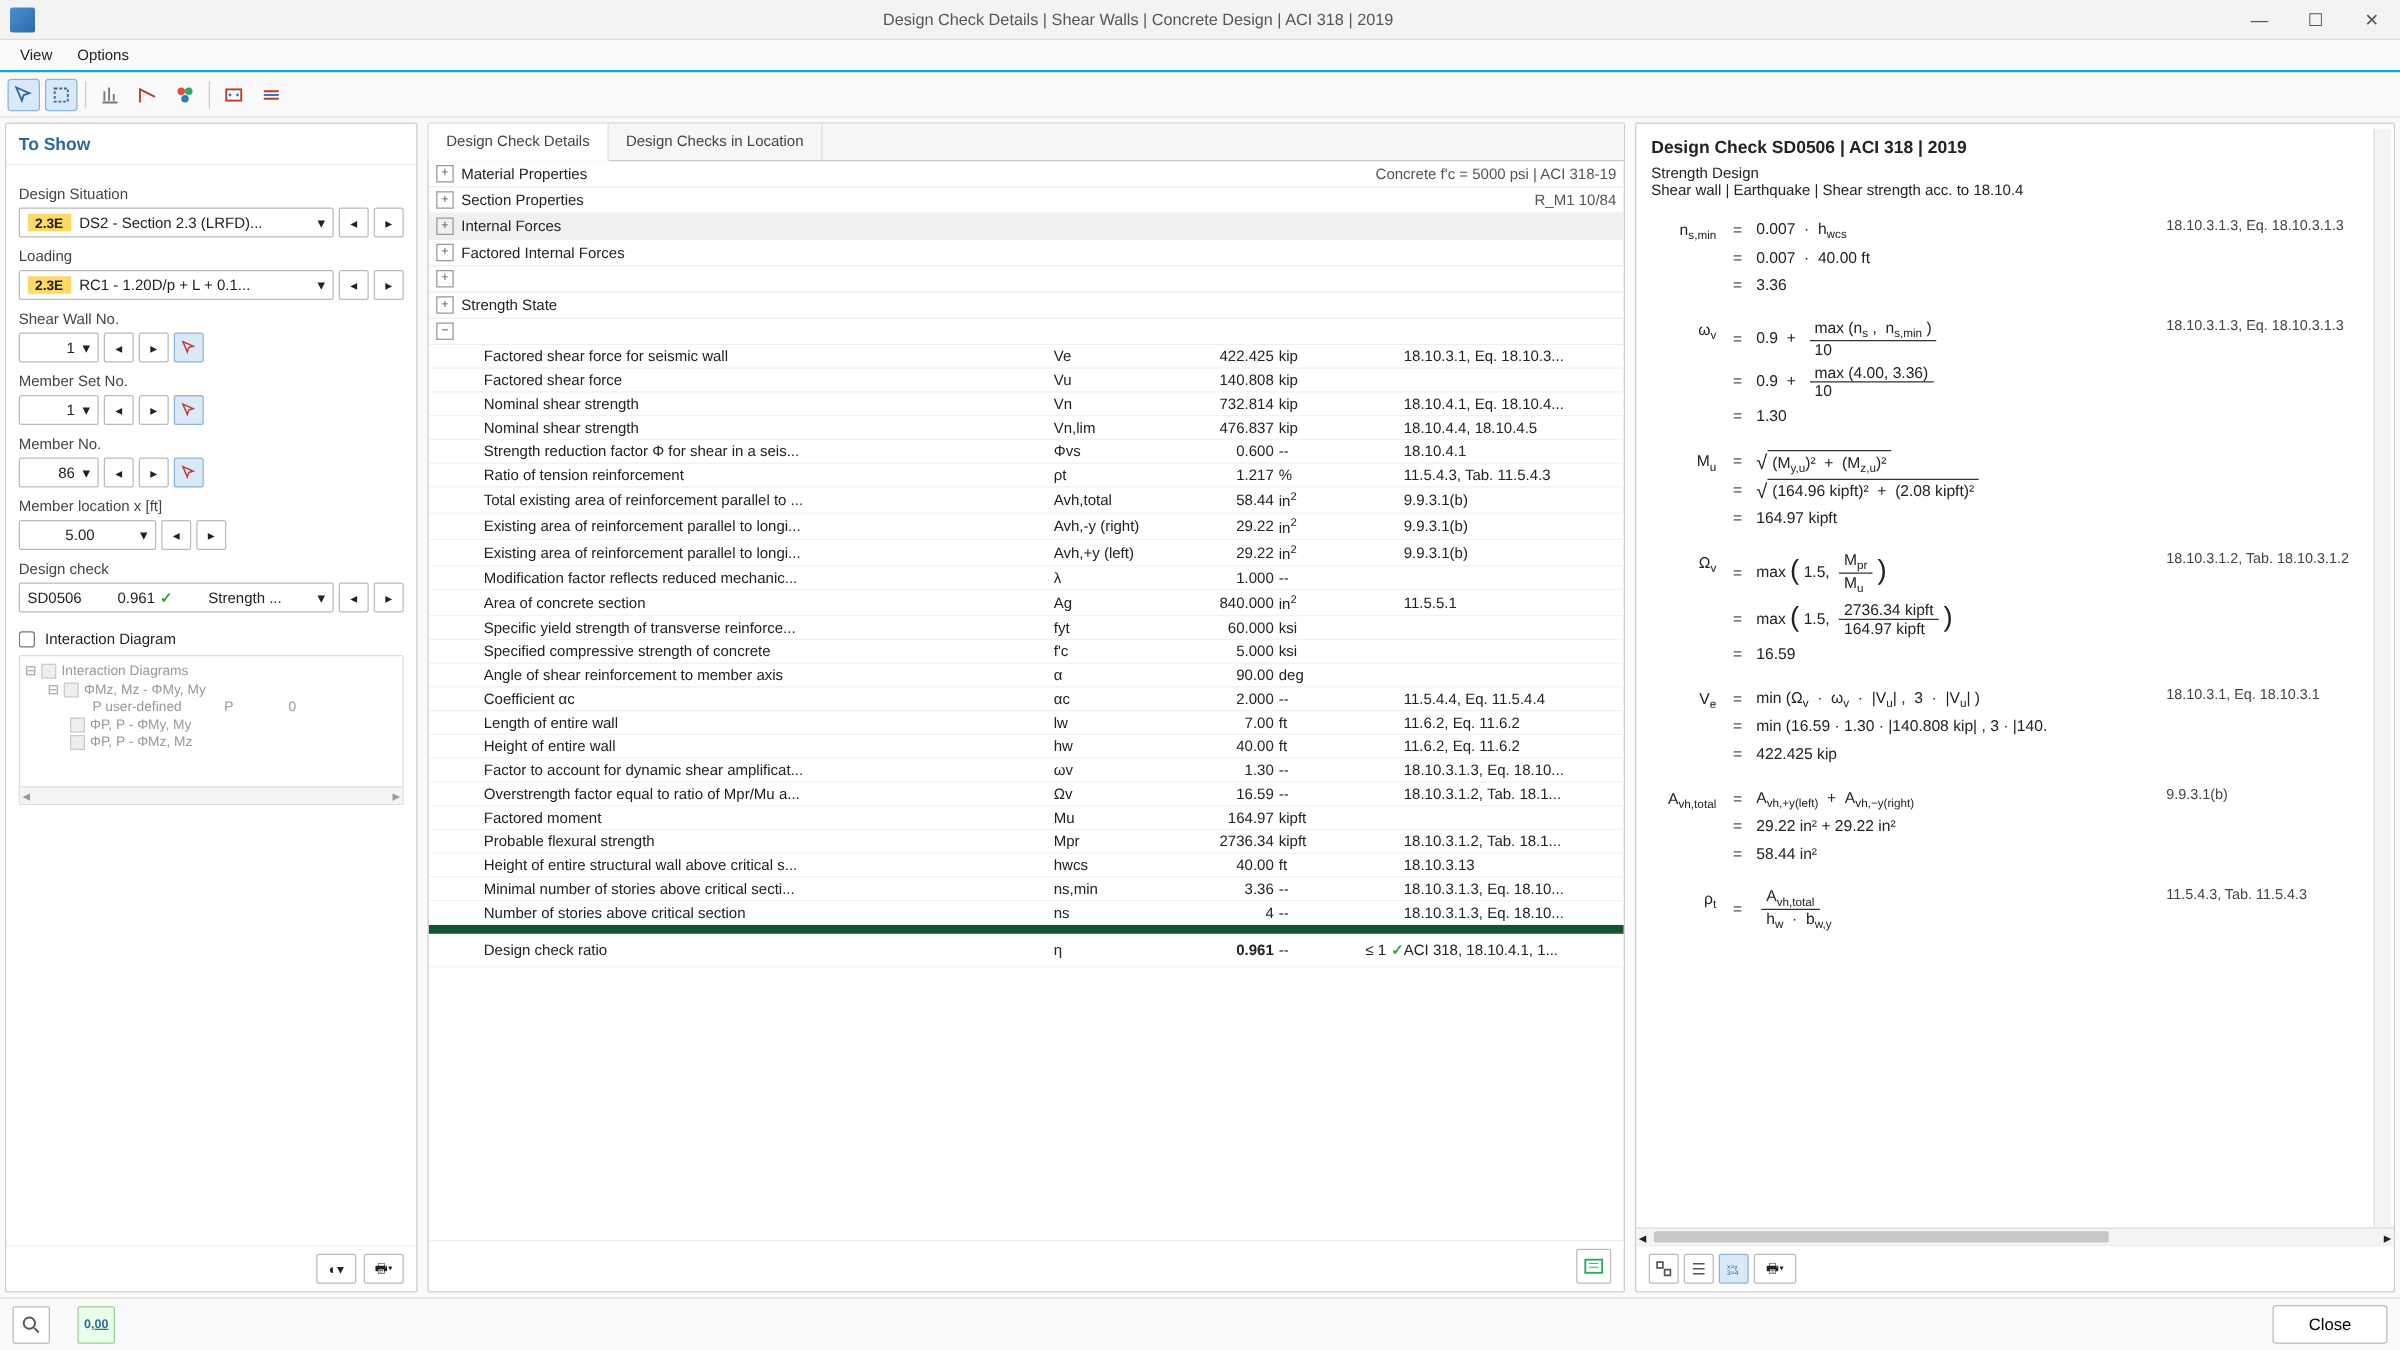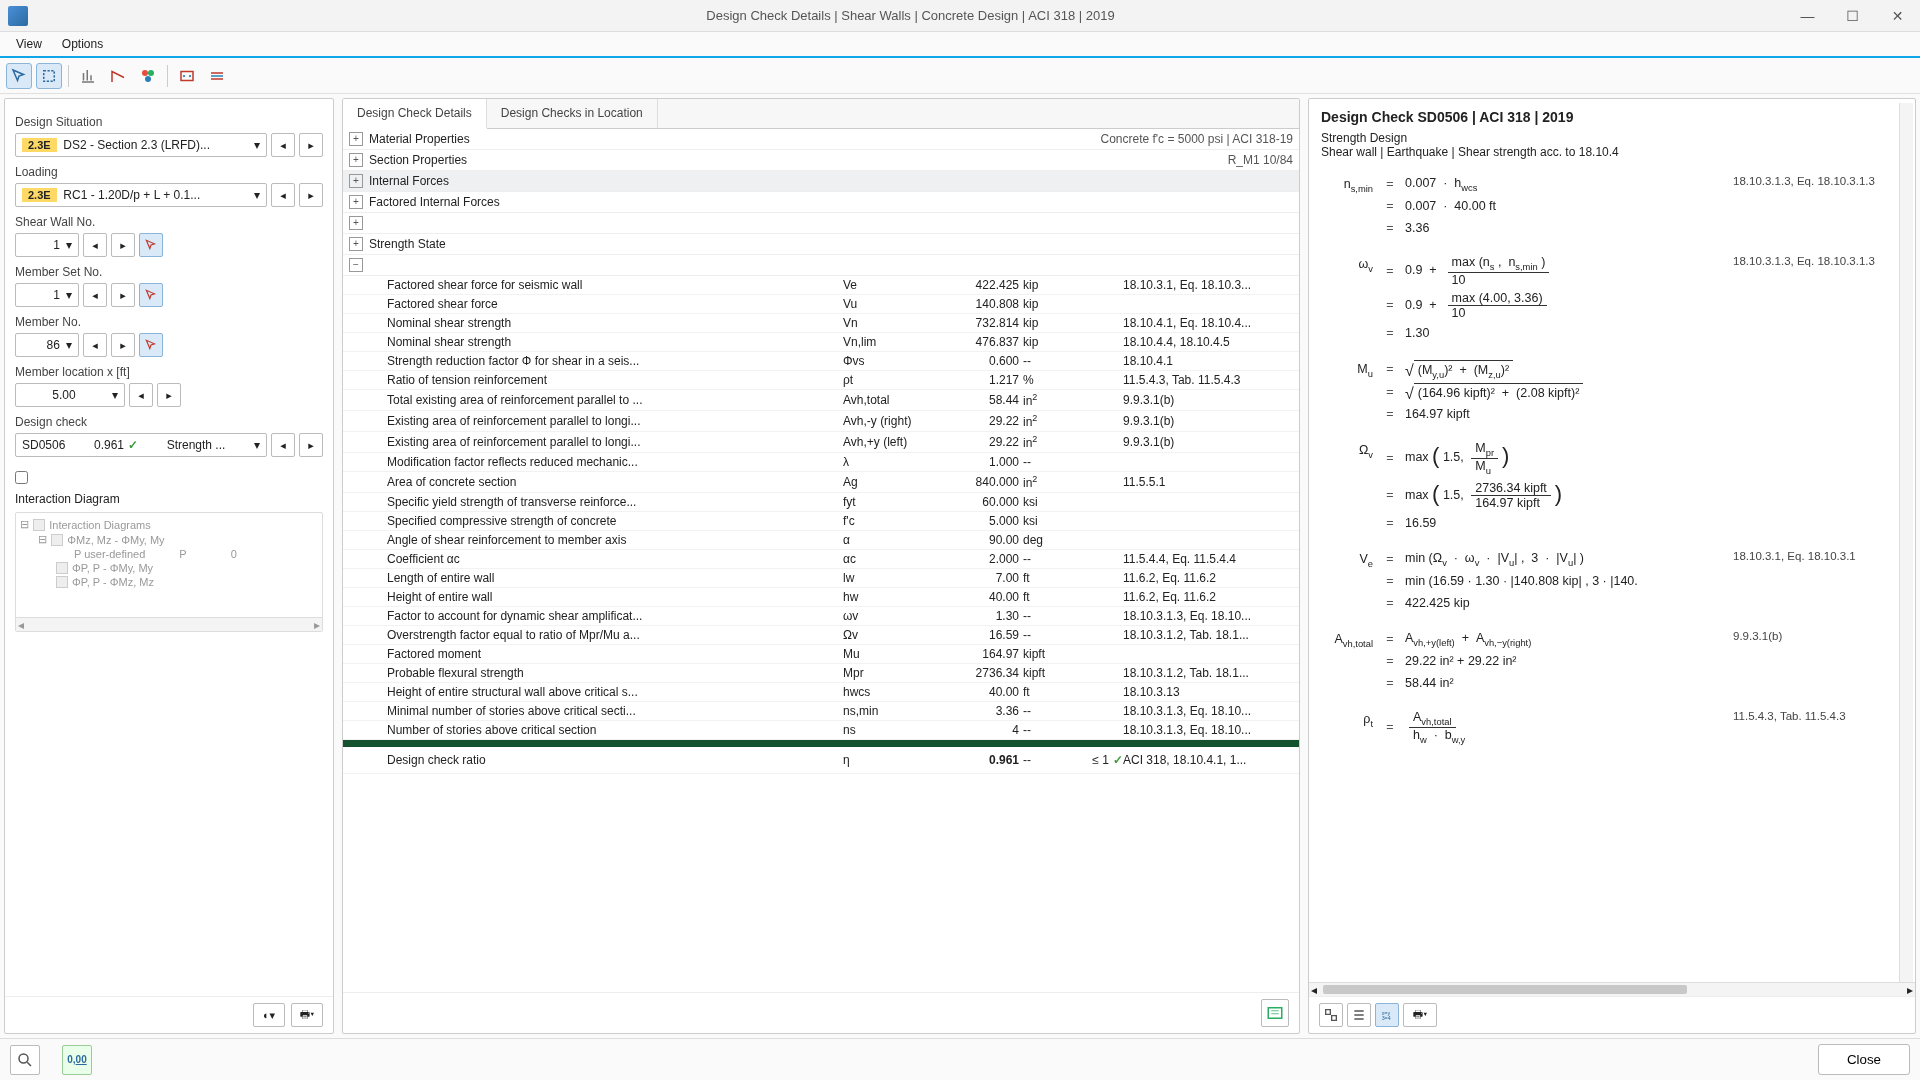--- a/index.html
+++ b/index.html
@@ -34,21 +34,21 @@
 .sidebar .header { font-weight: 600; color: #2c6aa0; padding: 8px 10px; font-size: 14px; border-bottom: 1px solid #eee; }
 .sidebar .body { padding: 8px 10px; flex: 1; overflow: auto; }
 .field-lbl { color: #444; margin: 8px 0 4px; }
 .field-row { display: flex; align-items: center; gap: 4px; }
 .pill { background: #ffd966; padding: 3px 6px; border-radius: 2px; font-size: 11px; font-weight: 600; }
 .combo { flex: 1; border: 1px solid #bbb; border-radius: 2px; padding: 4px 6px; display: flex; align-items: center; justify-content: space-between; background: #fff; min-width: 0; }
 .combo span:first-child { overflow: hidden; text-overflow: ellipsis; white-space: nowrap; }
 .sq-btn { width: 24px; height: 24px; border: 1px solid #bbb; border-radius: 2px; display: flex; align-items: center; justify-content: center; background: #fff; font-size: 11px; }
 .sq-btn.on { background: #d9e9f7; border-color: #8ab4d8; }
 .small-combo { width: 64px; border: 1px solid #bbb; border-radius: 2px; padding: 4px 6px; display: flex; align-items: center; justify-content: flex-end; gap: 6px; background: #fff; }
-.chk { display: flex; align-items: flex-start; gap: 8px; margin-top: 14px; flex-direction: column; }
+.chk { display: flex; align-items: center; gap: 8px; margin-top: 14px; }
 .tree { border: 1px solid #ddd; border-radius: 2px; margin-top: 6px; height: 120px; padding: 4px; color: #999; overflow: hidden; position: relative; }
 .tree-row { display: flex; align-items: center; gap: 4px; padding: 1px 0; font-size: 11px; }
 .tree .dim-chk { width: 12px; height: 12px; border: 1px solid #ccc; background: #eee; }
 .tree-hsbar { position:absolute; bottom:0; left:0; right:0; height:14px; background:#f4f4f4; border-top:1px solid #ddd; display:flex; justify-content:space-between; align-items:center; padding:0 2px;}
 .footer-row { display:flex; justify-content:flex-end; gap:6px; padding:6px 10px; border-top:1px solid #eee; align-items:center; }
 
 
 .center { flex: 1; min-width: 0; }
 .tabbar { display: flex; background: #f7f7f7; border-bottom: 1px solid #ccc; }
 .tab { padding: 7px 14px; color: #444; border-right: 1px solid #ddd; }
@@ -162,20 +162,21 @@
         <svg viewBox="0 0 24 24">
           <path d="M4 8h16M4 16h16" stroke="#c0392b" stroke-width="2"></path>
           <path d="M4 12h16" stroke="#2980b9" stroke-width="2"></path>
         </svg>
       </div>
   </div>
 
   <div class="content">
 
     <div class="panel sidebar">
+      <div class="header">To Show</div>
       <div class="body">
         <div class="field-lbl">Design Situation</div>
         <div class="field-row">
           <div class="combo">
             <span><span class="pill">2.3E</span>&nbsp;&nbsp;<span>DS2 - Section 2.3 (LRFD)...</span></span>
               <span>▾</span>
           </div>
           <div class="sq-btn">◂</div>
           <div class="sq-btn">▸</div>
         </div>
@@ -638,20 +639,21 @@
                 <span>max&nbsp;<span class="big-paren">(</span>&nbsp;<span>1.5,</span>&nbsp;<span class="frac">
                     <span class="num">2736.34 kipft</span>
                     <span class="den">164.97 kipft</span>
                   </span><span class="big-paren">)</span></span>
               </div>
             <div class="eq-line">
                 <span class="eq-eq">=</span>
                 <span>16.59</span>
               </div>
           </div>
+          <div class="eq-ref">18.10.3.1.2, Tab. 18.10.3.1.2</div>
         </div>
 
         <div class="eq-block">
           <div class="eq-sym">V<sub>e</sub></div>
           <div class="eq-lines">
             <div class="eq-line">
                 <span class="eq-eq">=</span>
                 <span>min (Ω<sub>v</sub>&nbsp;&nbsp;·&nbsp;&nbsp;ω<sub>v</sub>&nbsp;&nbsp;·&nbsp;&nbsp;|V<sub>u</sub>| ,&nbsp;&nbsp;3&nbsp;&nbsp;·&nbsp;&nbsp;|V<sub>u</sub>| )</span>
               </div>
             <div class="eq-line">

